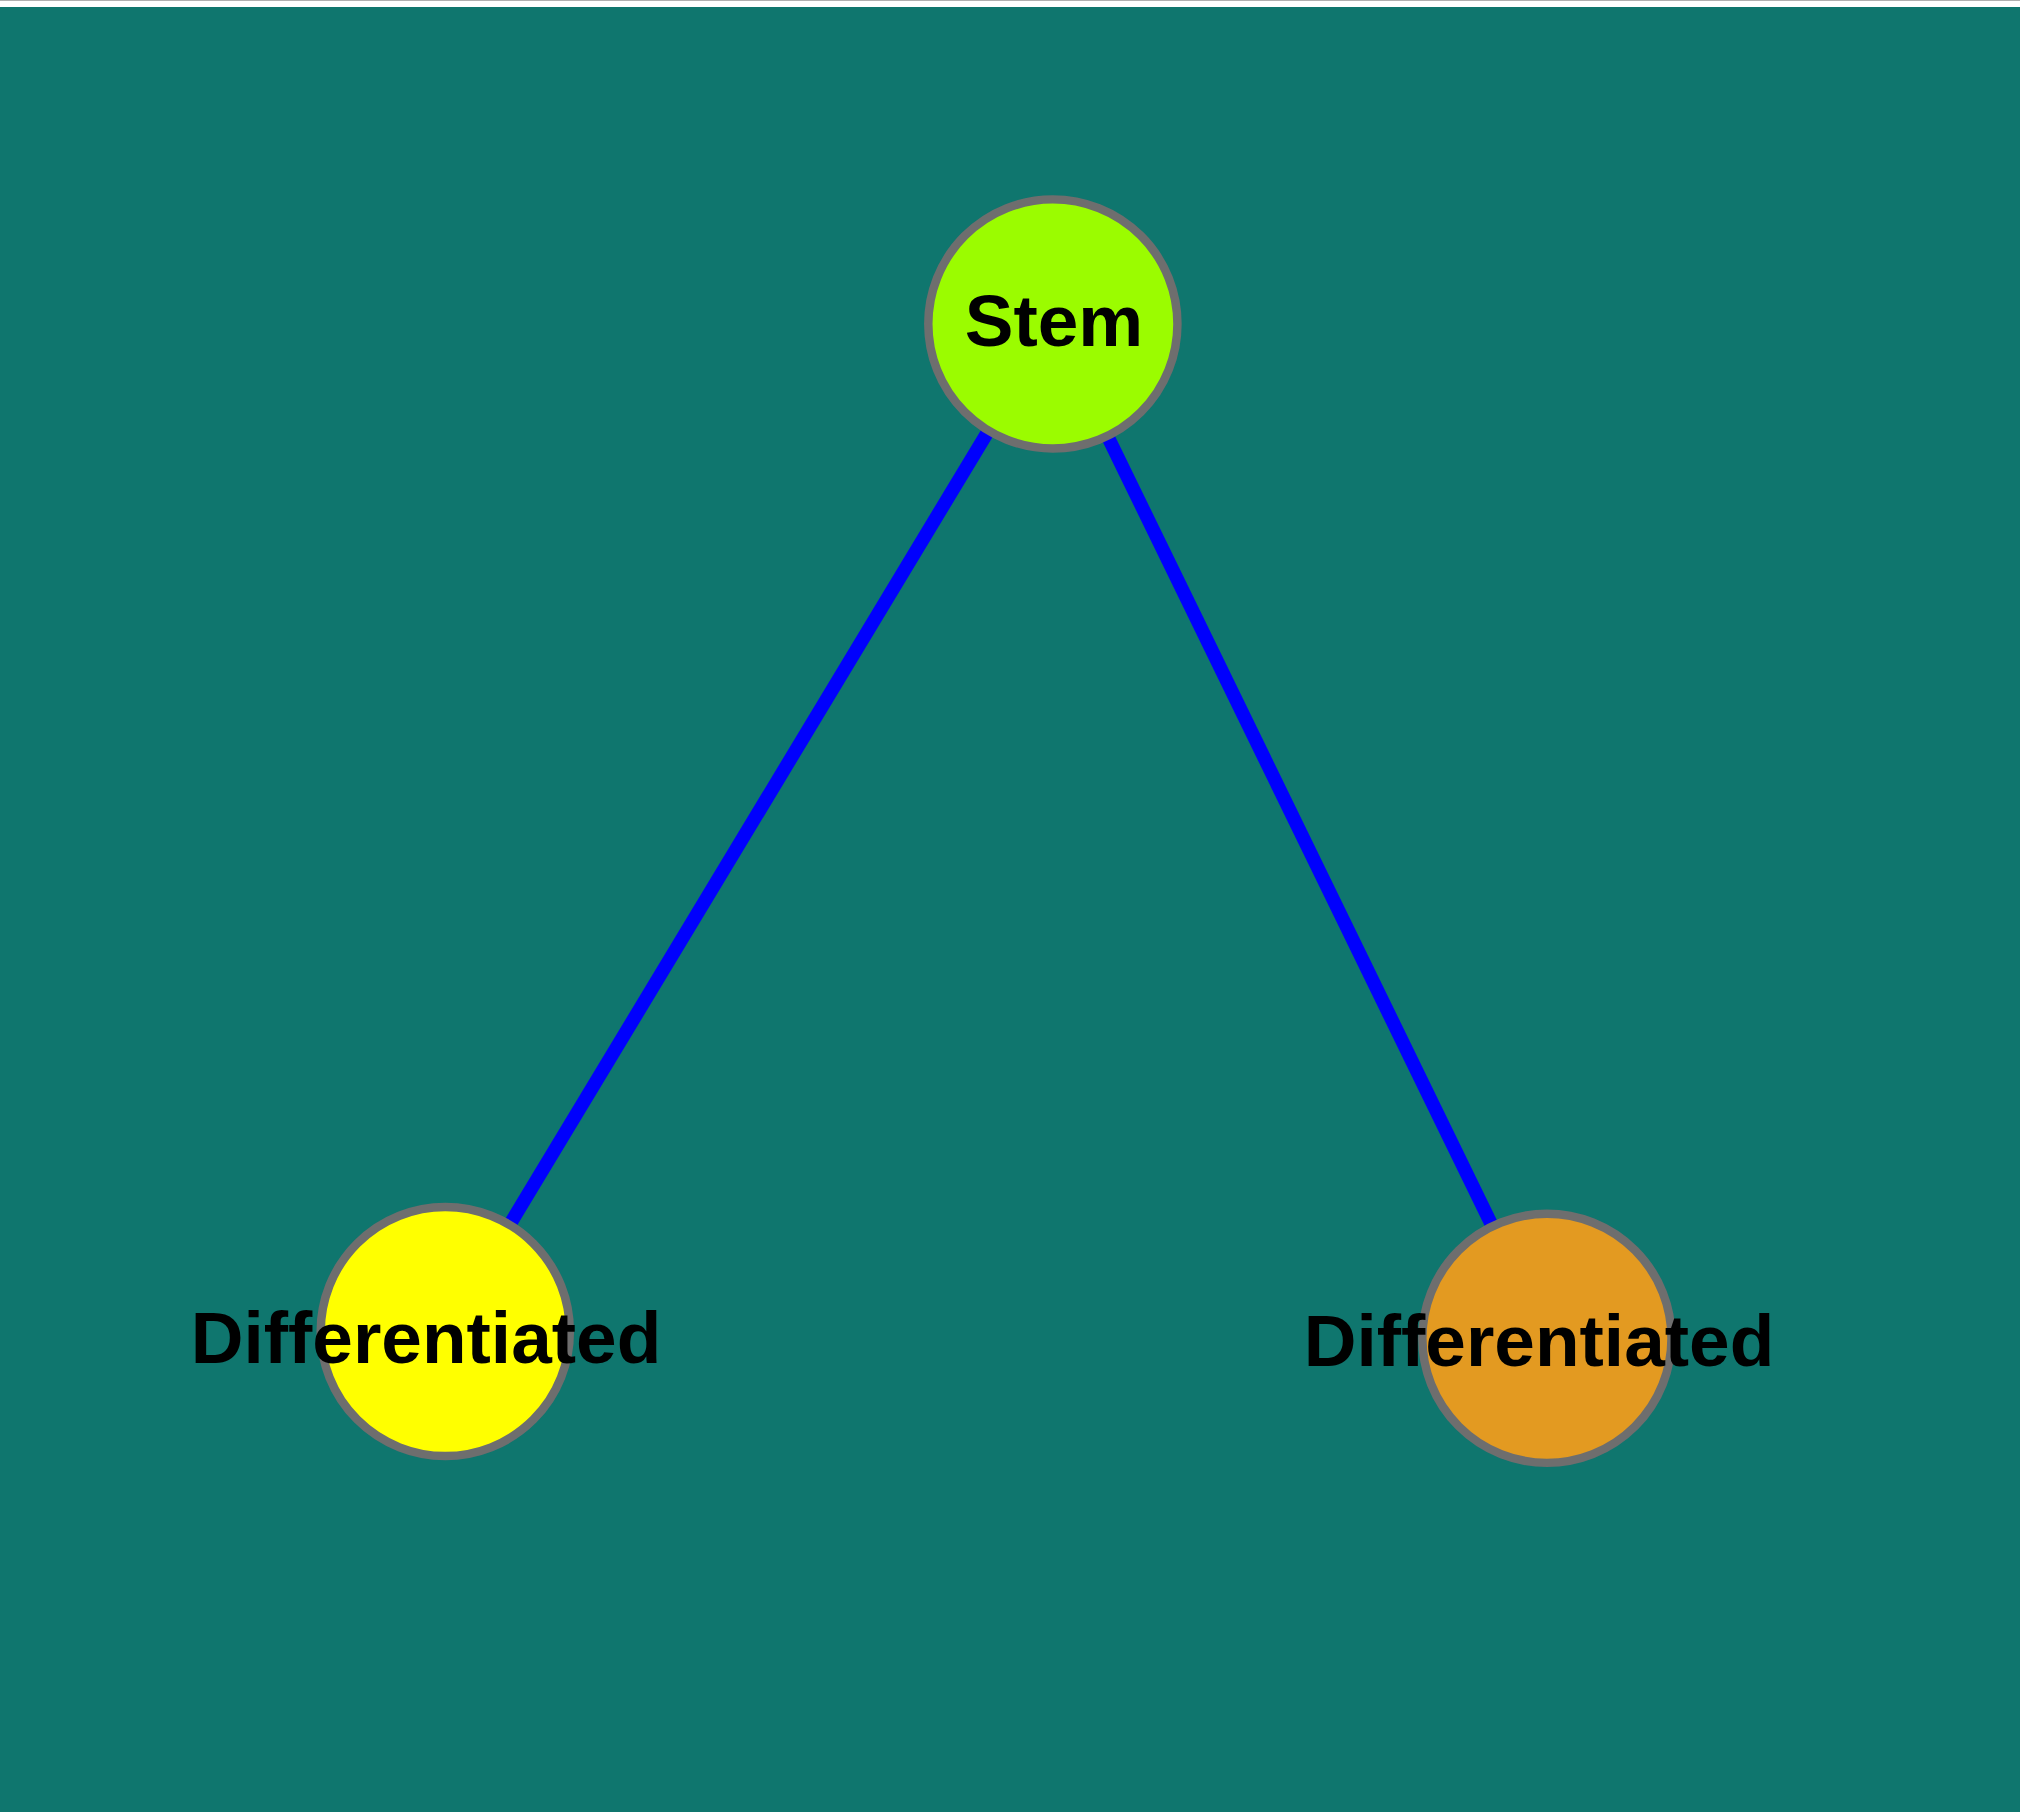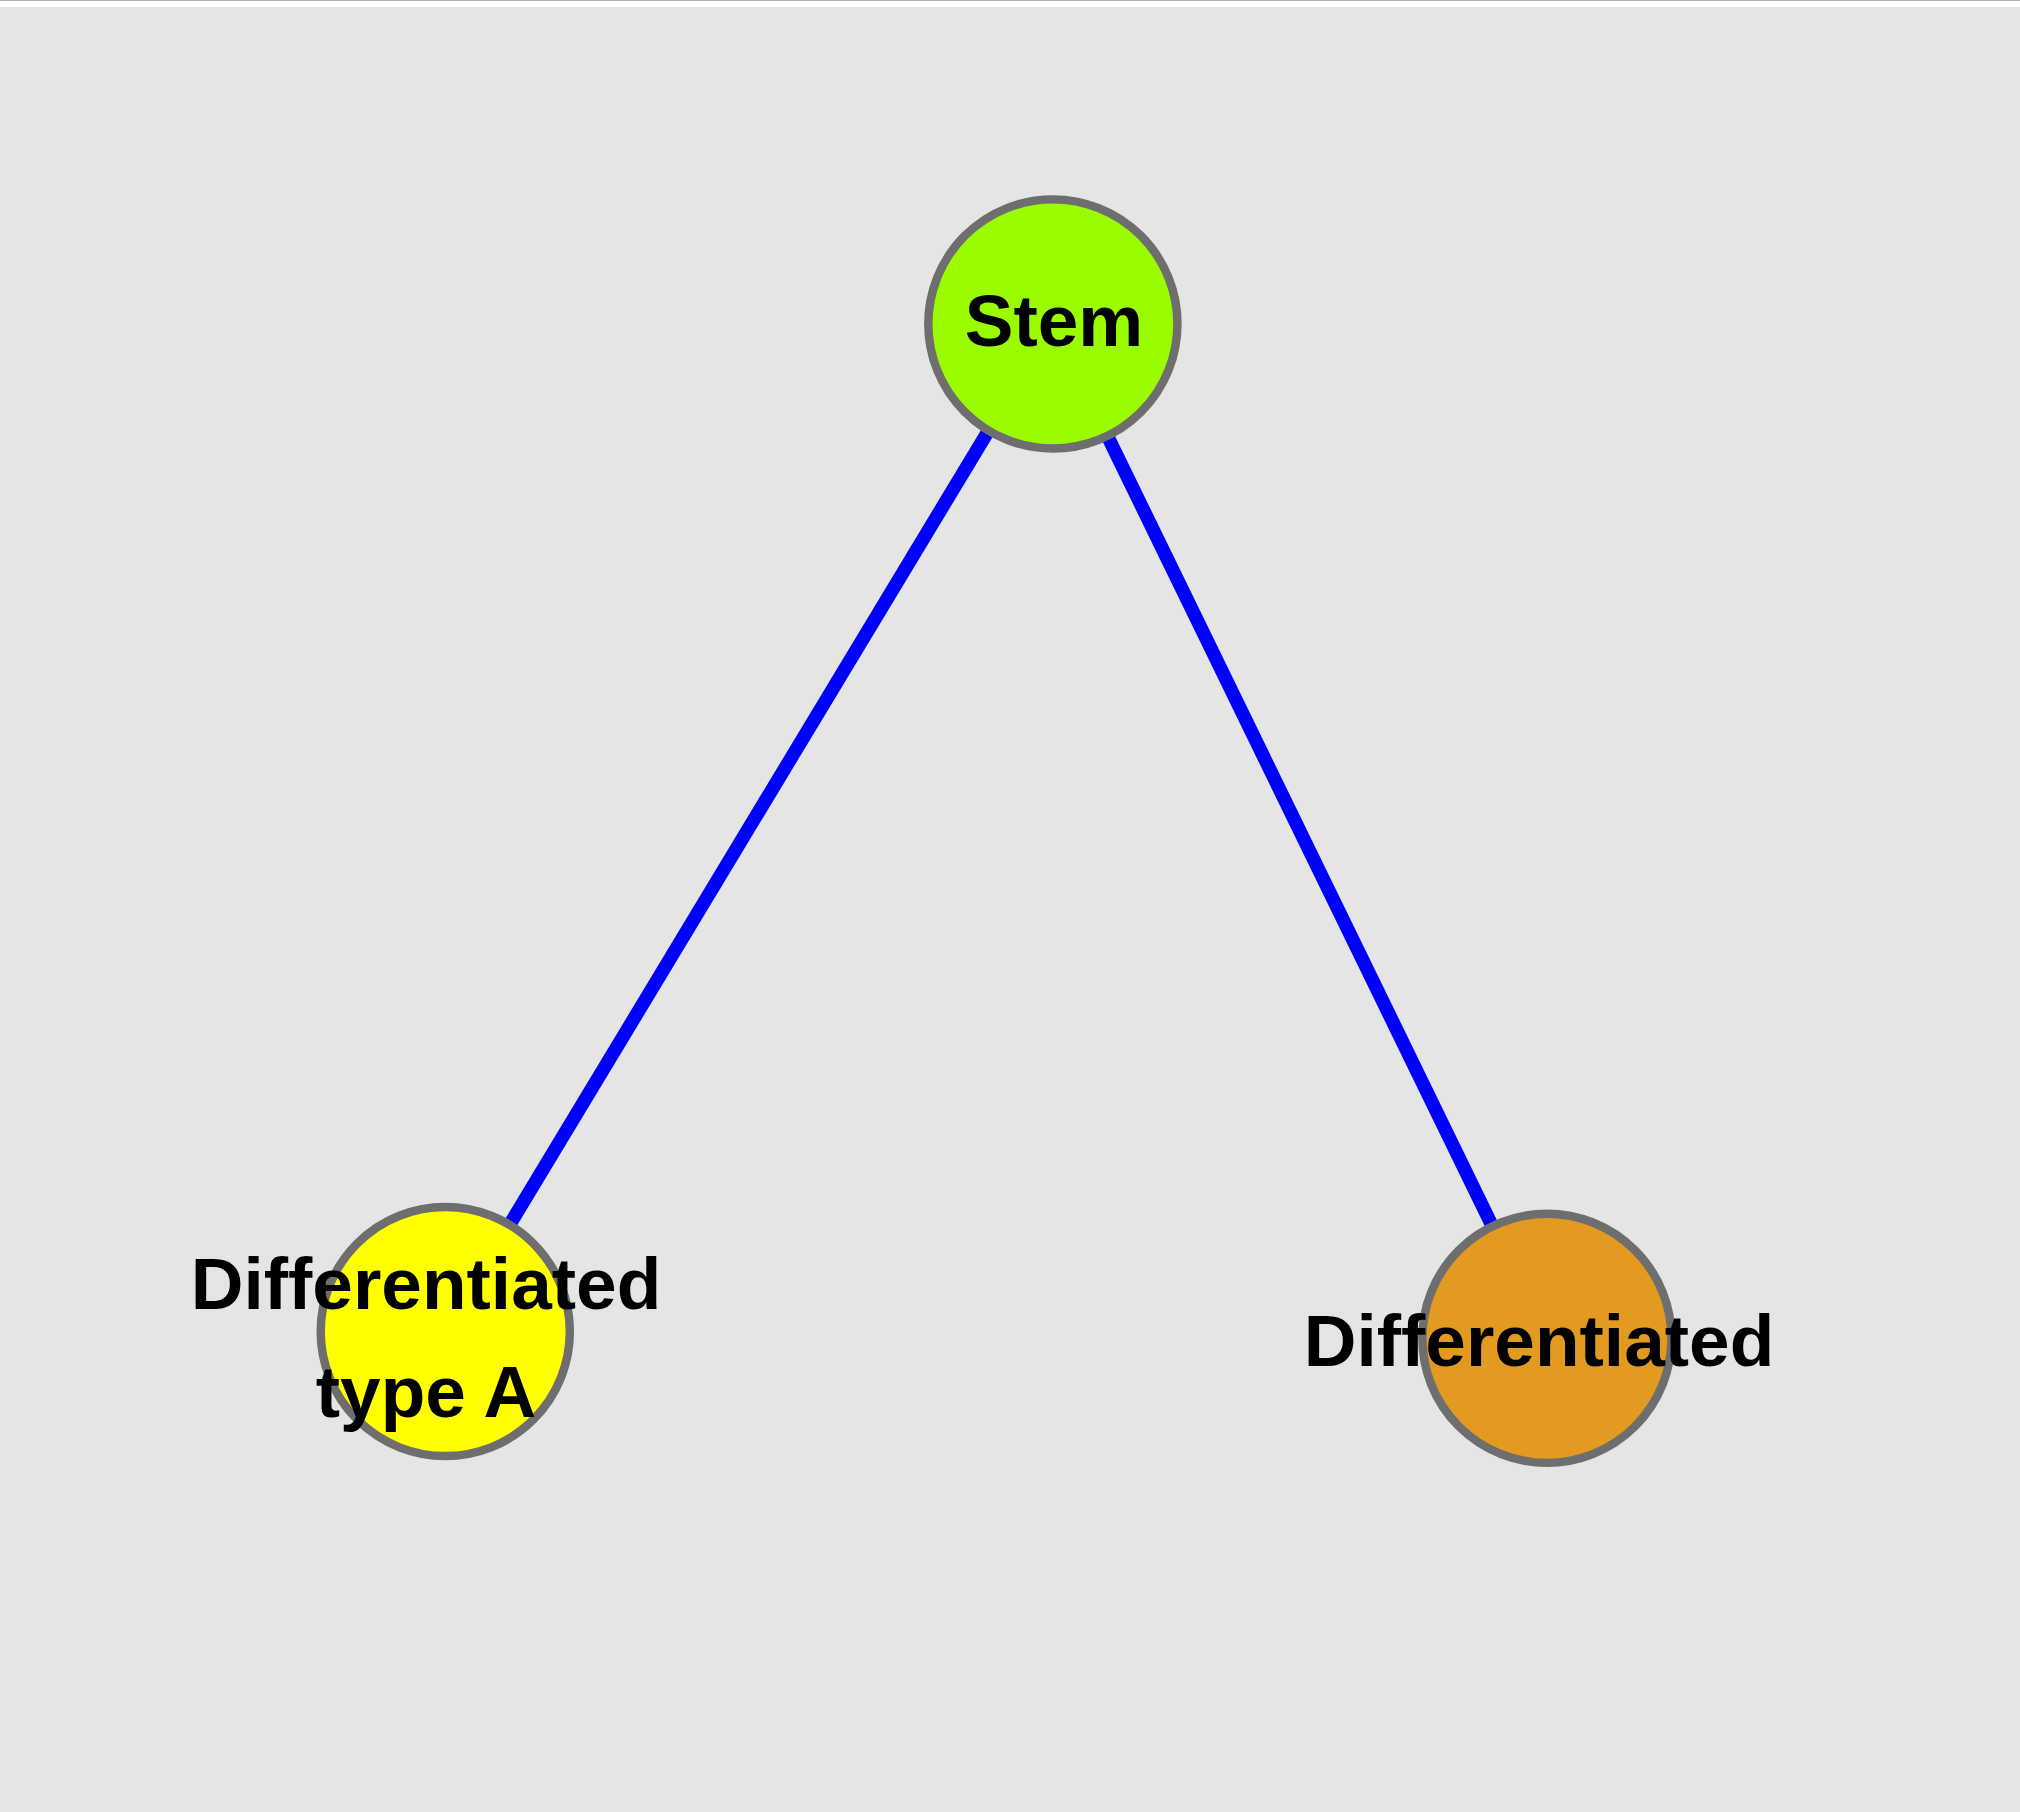--- a/index.html
+++ b/index.html
@@ -23,21 +23,21 @@
     height: 6.8px;
     background: #ffffff;
     border-top: 1.7px solid #b0b0b0;
     box-sizing: border-box;
   }
   .canvas {
     position: absolute;
     top: 6.8px; left: 0;
     width: 2021px;
     height: 1805px;
-    background: #e5e5e5;
+    background: #0f766e;
   }
   .graph-svg {
     position: absolute;
     top: 0; left: 0;
     width: 2021px;
     height: 1805px;
     display: block;
   }
   .graph-svg circle {
     stroke: #6E6E6E;
@@ -84,21 +84,20 @@
 
       <circle cx="1825" cy="1571" r="147" fill="#E39A21"></circle>
     </svg>
 
     <div class="node-label label-stem">
       <span class="line">Stem</span>
     </div>
 
     <div class="node-label label-a">
       <span class="line">Differentiated</span>
-      <span class="line">type A</span>
     </div>
 
     <div class="node-label label-b">
       <span class="line">Differentiated</span>
     </div>
 
   </div>
 </div>
 
 

